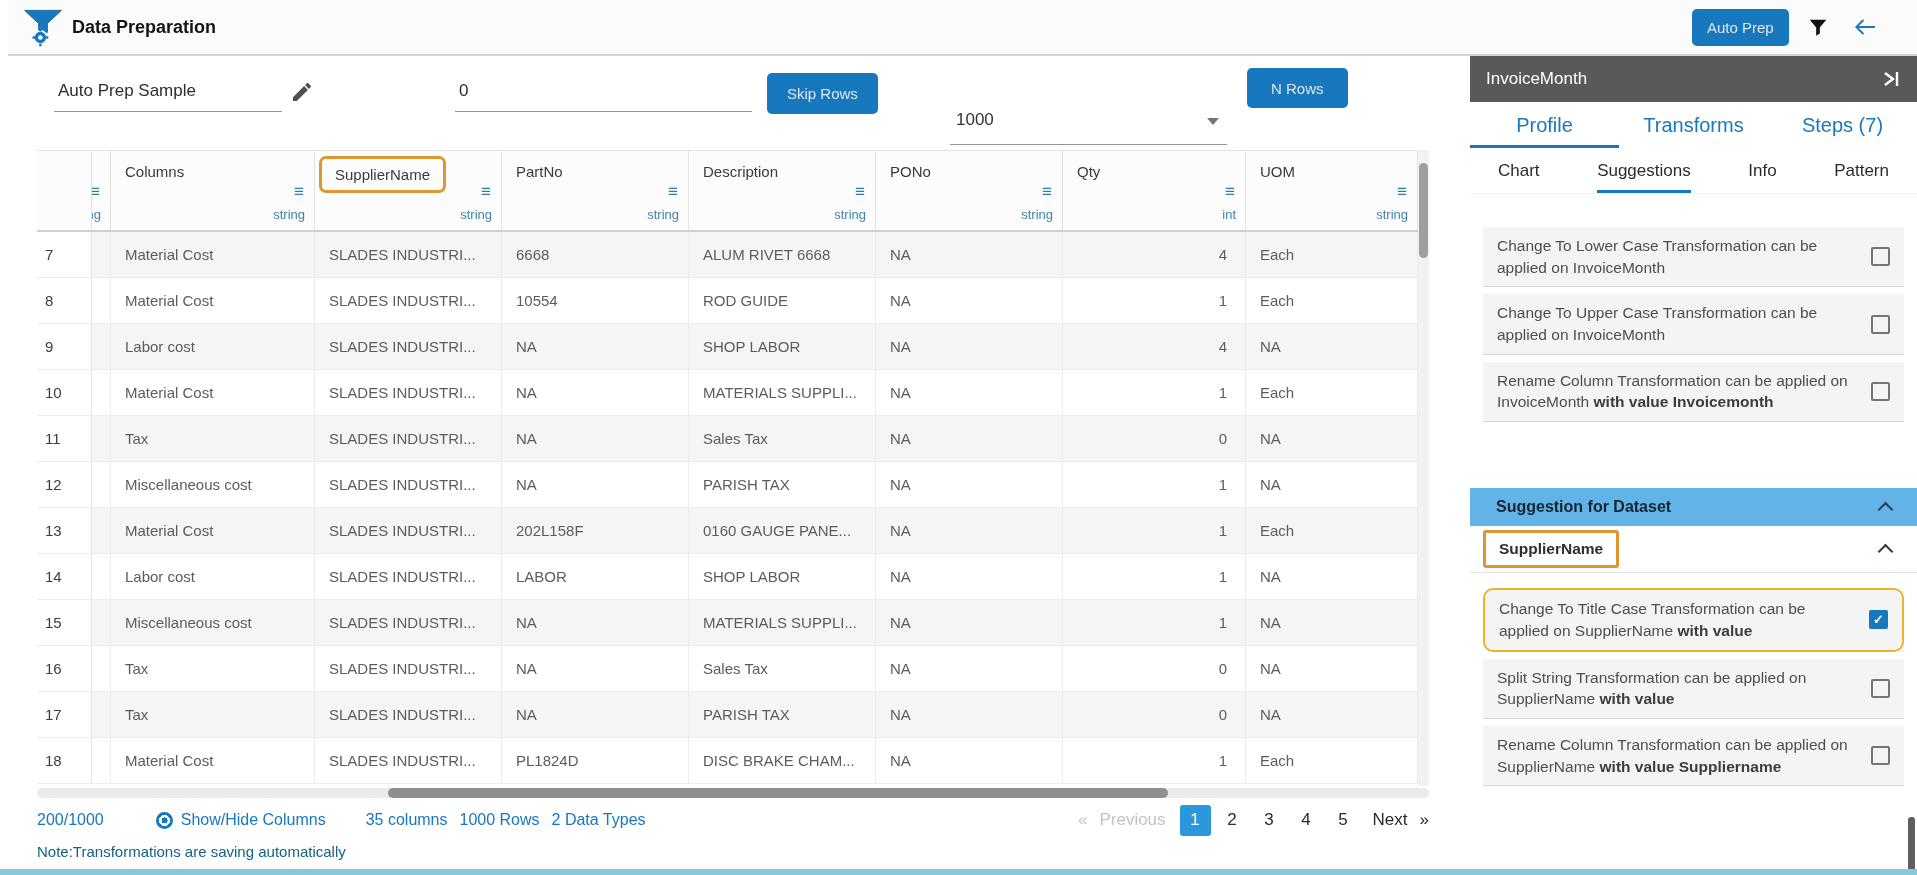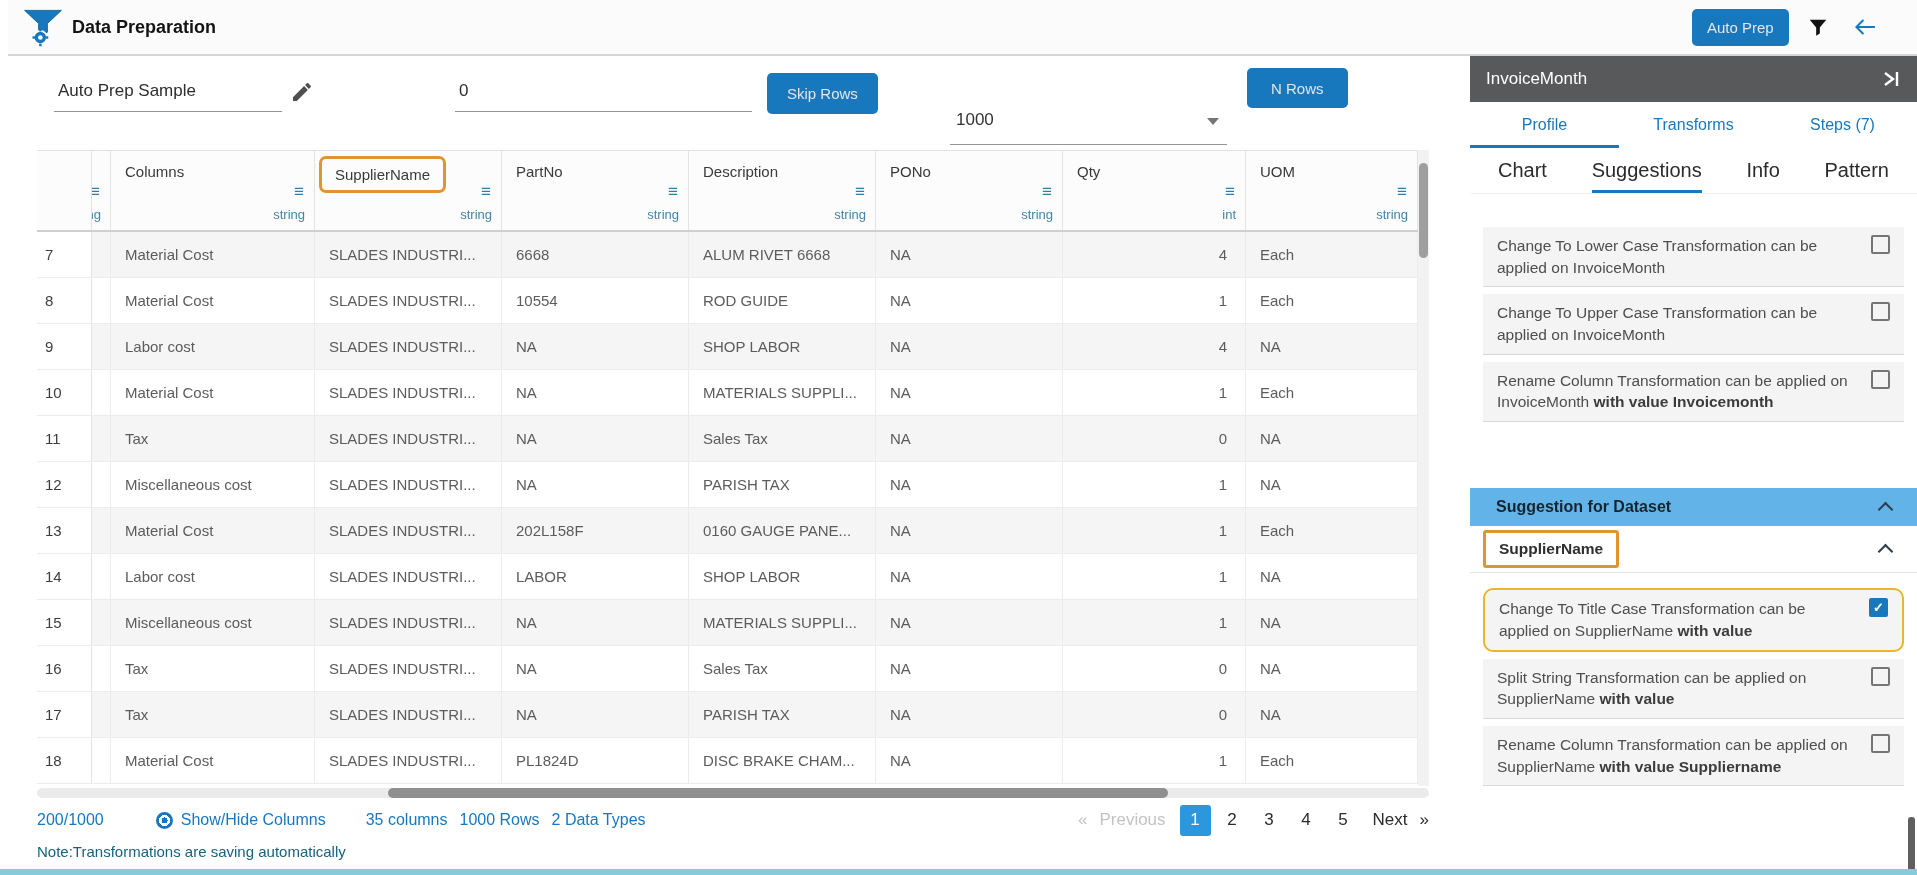--- a/index.html
+++ b/index.html
@@ -72,29 +72,29 @@
   .note { position:absolute; left:37px; top:843px; font-size:15px; color:#15637e; }
   .strip { position:absolute; left:0; top:869px; width:1917px; height:6px; background:#88cadb; }
 
   
   .panel { position:absolute; left:1470px; top:56px; width:447px; height:819px; background:#fff; }
   .p-header { height:46px; background:#58595b; display:flex; align-items:center; padding:0 16px; }
   .p-title { color:#fff; font-size:17px; }
   .collapse-ico { margin-left:auto; cursor:pointer; display:flex; }
   .p-tabs { height:46px; display:flex; }
   .p-tab { flex:1; display:flex; align-items:center; justify-content:center;
-    color:#1878be; font-size:16px; cursor:pointer; }
+    color:#1878be; font-size:20px; cursor:pointer; }
   .p-tab.active { box-shadow:inset 0 -3px 0 #1878be; }
   .p-subtabs { height:46px; display:flex; align-items:center; justify-content:space-between;
     padding:0 28px; border-bottom:1px solid #f0f0f0; }
-  .p-subtab { color:#2b2b2b; font-size:20px; cursor:pointer; height:100%; display:flex; align-items:center; }
+  .p-subtab { color:#2b2b2b; font-size:17px; cursor:pointer; height:100%; display:flex; align-items:center; }
   .p-subtab.active { box-shadow:inset 0 -3px 0 #1878be; }
   .p-body { padding-top:33px; }
   .card { margin:0 13px 7px 13px; background:#f4f4f4; border-bottom:1px solid #d8d8d8;
-    padding:8px 14px; display:flex; align-items:flex-start; }
+    padding:8px 14px; display:flex; align-items:center; }
   .card-text { flex:1; font-size:15.5px; color:#4e4e4e; line-height:1.4; }
   .card-text b { color:#3c3c3c; }
   .checkbox { width:19px; height:19px; border:2px solid #757575; border-radius:2px; margin-left:12px;
     flex:0 0 auto; cursor:pointer; display:flex; align-items:center; justify-content:center; }
   .checkbox.checked { background:#1878be; border-color:#1878be; }
   .checkbox.checked::after { content:"✓"; color:#fff; font-size:13px; font-weight:700; }
   .card.hl-card { border:2px solid #ecb32c; border-radius:10px; margin-top:6px; }
   .ds-bar { margin-top:66px; height:38px; background:#62b4e8; display:flex; align-items:center; padding:0 26px 0 26px; }
   .ds-bar-label { font-size:16px; font-weight:700; color:#16242f; }
   .ds-col-row { height:47px; display:flex; align-items:center; padding:0 26px 0 13px; border-bottom:1px solid #e2e2e2; }

